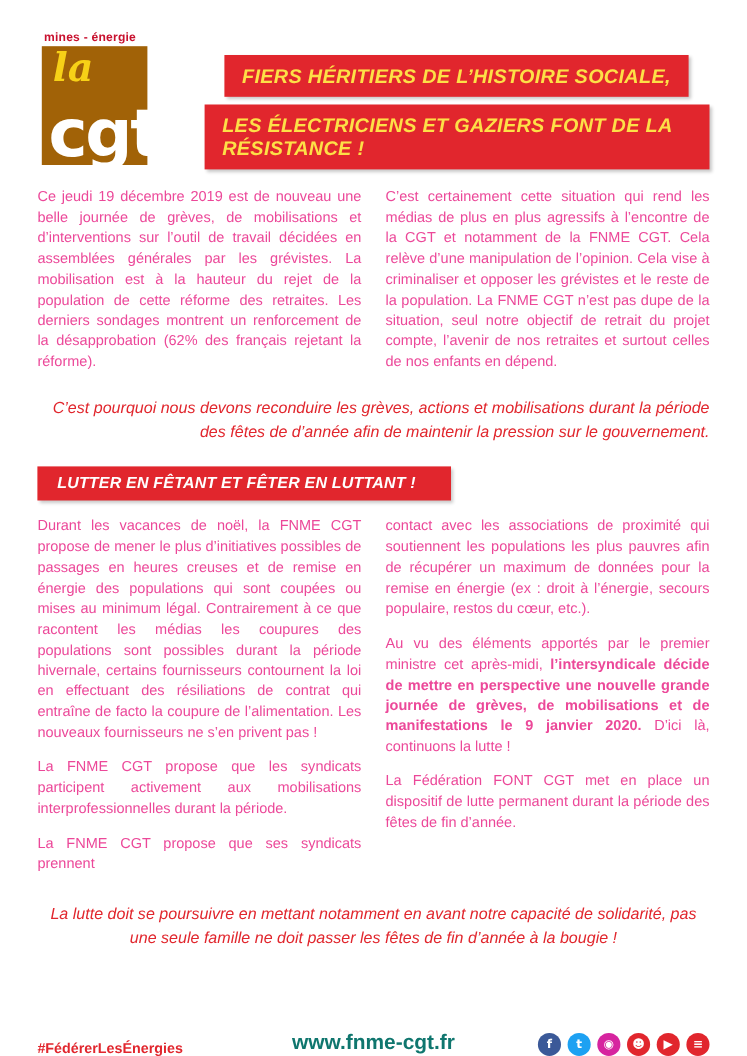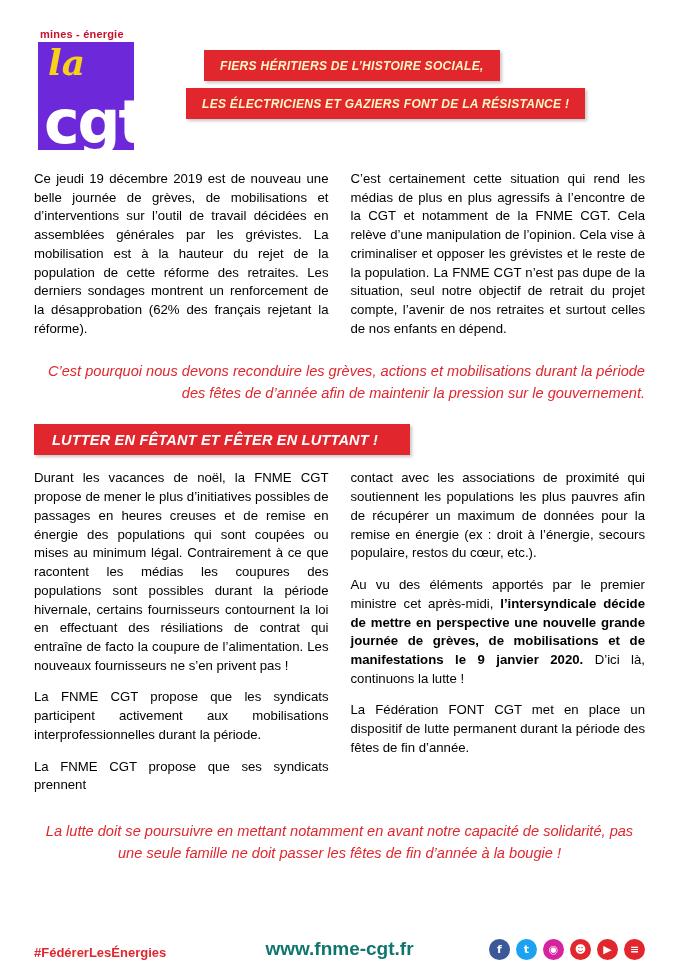--- a/index.html
+++ b/index.html
@@ -35,21 +35,21 @@
     color: #c8102e;
     font-size: 11px;
     font-weight: bold;
     letter-spacing: 0.2px;
     margin-left: 6px;
     margin-bottom: 2px;
   }
   .logo-box {
     width: 96px;
     height: 108px;
-    background: #6d28d9;
+    background: #a16207;
     position: relative;
     margin-left: 4px;
   }
   .logo-la {
     position: absolute;
     top: 2px;
     left: 10px;
     color: #f7d117;
     font-family: "DejaVu Serif", serif;
     font-style: italic;
@@ -69,23 +69,23 @@
     line-height: 1;
   }
 
   .banner-block {
     flex: 1;
     padding-top: 22px;
     padding-left: 12px;
   }
   .banner {
     background: #e1262d;
-    color: #fef9c3;
-    font-weight: bold;
-    font-size: 12px;
+    color: #fde047;
+    font-weight: bold;
+    font-size: 18px;
     letter-spacing: 0.3px;
     display: inline-block;
     padding: 9px 16px 8px 16px;
     font-style: italic;
     box-shadow: 2px 2px 3px rgba(0,0,0,0.22);
   }
   .banner-1 { margin-left: 18px; }
   .banner-2 { margin-top: 7px; margin-left: 0px; }
 
   
@@ -94,21 +94,21 @@
   }
   .cols {
     display: flex;
     gap: 22px;
   }
   .col {
     flex: 1;
     font-size: 13.2px;
     line-height: 1.42;
     text-align: justify;
-    color: #000000;
+    color: #ec4899;
   }
   .col p { margin: 0 0 13px 0; }
   .col p:last-child { margin-bottom: 0; }
 
   .redline {
     color: #e1262d;
     text-align: right;
     font-size: 14.6px;
     line-height: 1.5;
     margin: 22px 0 18px 0;

